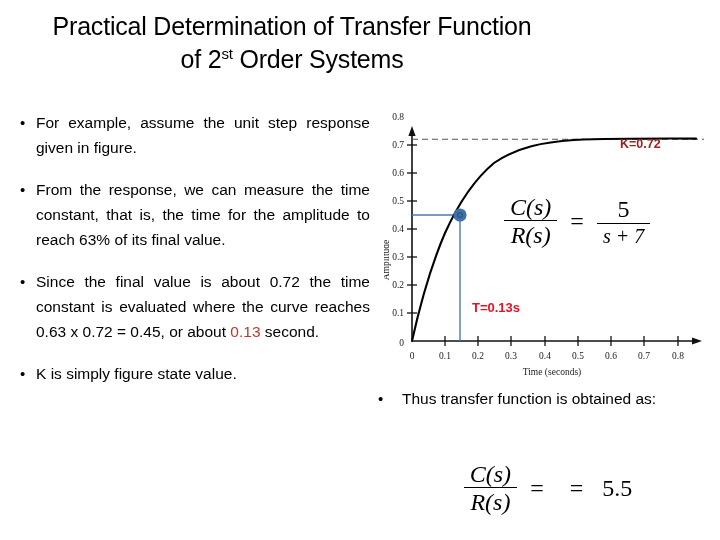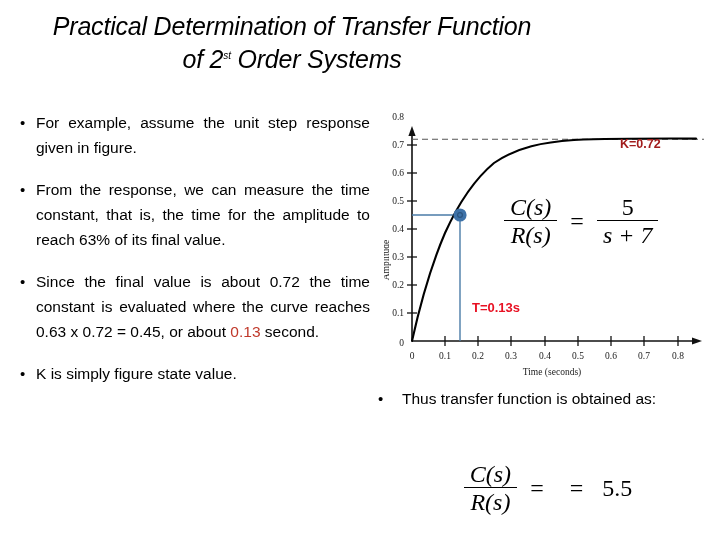--- a/index.html
+++ b/index.html
@@ -18,23 +18,22 @@
   #slide-title {
     position: absolute;
     left: 0; top: 10px;
     width: 584px;
     text-align: center;
     font-size: 25px;
     line-height: 33px;
     font-weight: 400;
     letter-spacing: -0.2px;
     color: #000;
-    font-style: italic;
-  }
-  #slide-title .sup { font-size: 10px; vertical-align: super; line-height: 0; }
+  }
+  #slide-title .sup { font-size: 15px; vertical-align: super; line-height: 0; }
 
   
   #left-col {
     position: absolute;
     left: 8px; top: 110px;
     width: 362px;
   }
   .bullet {
     position: relative;
     padding-left: 28px;
@@ -122,21 +121,21 @@
   .eqsign { display: inline-block; vertical-align: middle; padding: 0 3px; }
   .ital { font-style: italic; }
 
   #formula-top {
     position: absolute;
     left: 500px; top: 195px;
     font-size: 24px;
     line-height: 1.02;
     white-space: nowrap;
   }
-  #formula-top .small-s { font-size: 24px; }
+  #formula-top .small-s { font-size: 20px; }
 
   #formula-bottom {
     position: absolute;
     left: 382px; top: 462px;
     width: 338px;
     text-align: center;
     font-size: 24px;
     line-height: 1.02;
     white-space: nowrap;
   }

